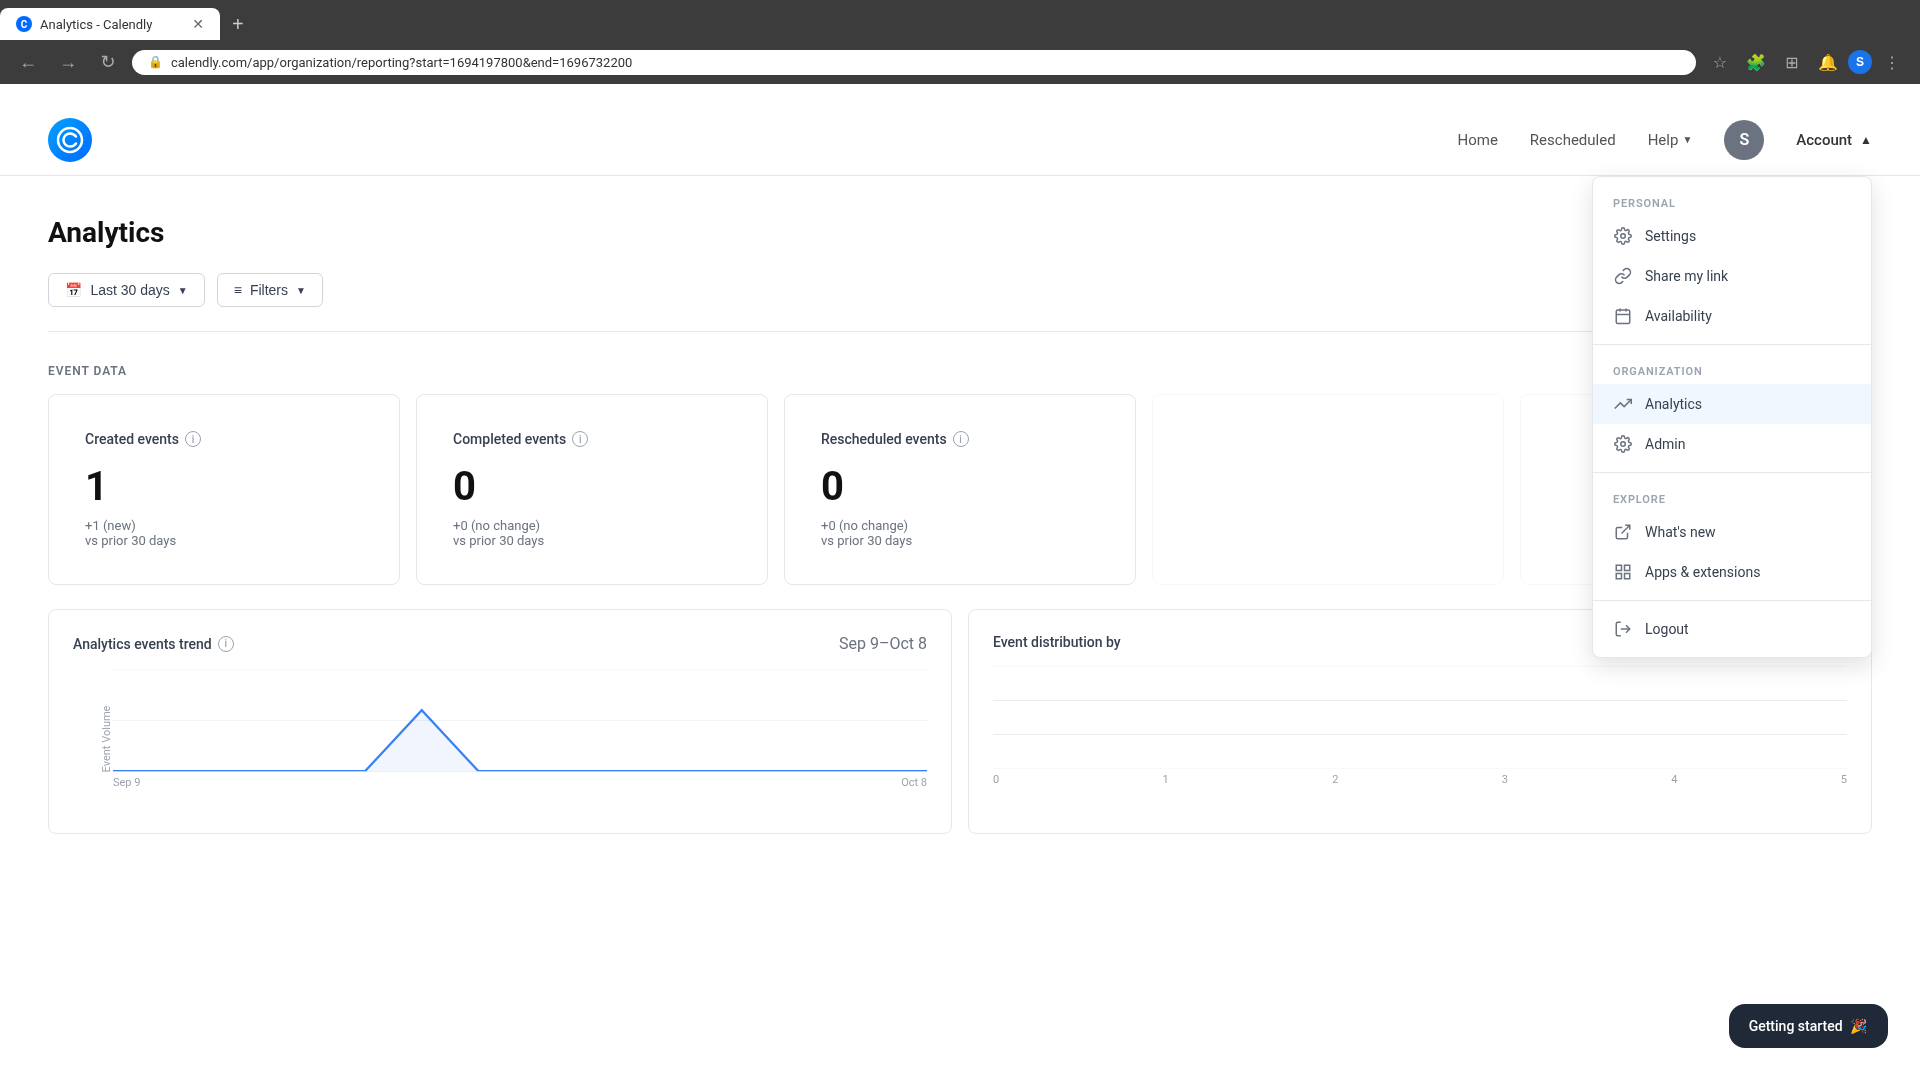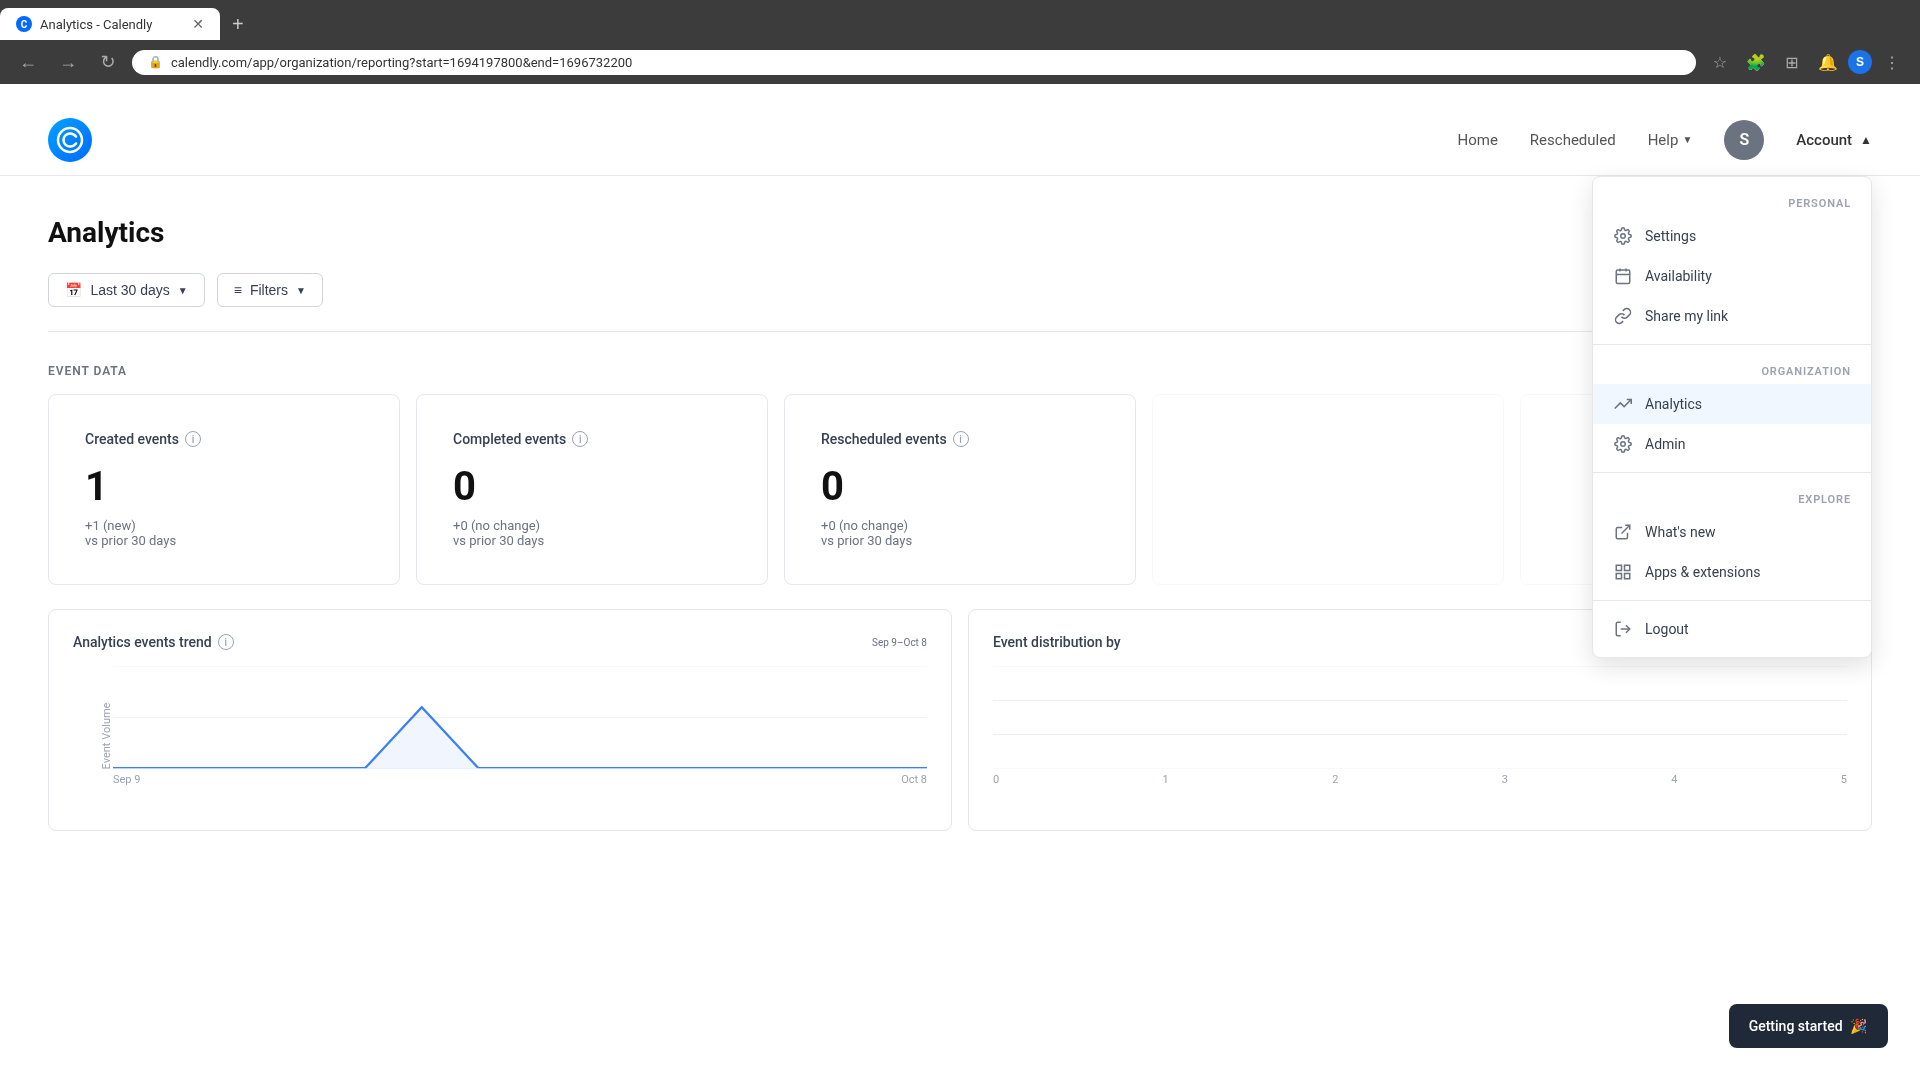--- a/index.html
+++ b/index.html
@@ -47,31 +47,31 @@
     .stat-card-title { font-size: 14px; color: #374151; font-weight: 500; display: flex; align-items: center; gap: 6px; margin-bottom: 16px; }
     .info-icon { width: 16px; height: 16px; border-radius: 50%; border: 1px solid #9ca3af; display: flex; align-items: center; justify-content: center; font-size: 10px; color: #9ca3af; cursor: pointer; }
     .stat-value { font-size: 40px; font-weight: 700; color: #111; margin-bottom: 8px; }
     .stat-change { font-size: 13px; color: #6b7280; }
 
     
     .chart-row { display: flex; gap: 16px; }
     .chart-card { flex: 1; border: 1px solid #e5e7eb; border-radius: 8px; padding: 24px; background: #fff; }
     .chart-header { display: flex; align-items: center; justify-content: space-between; margin-bottom: 16px; }
     .chart-title { font-size: 14px; font-weight: 500; color: #374151; display: flex; align-items: center; gap: 6px; }
-    .chart-date { font-size: 10px; color: #6b7280; }
+    .chart-date { font-size: 16px; color: #6b7280; }
     .chart-area { height: 140px; position: relative; display: flex; flex-direction: column; }
-    .dropdown-menu { position: absolute; top: 72px; right: 48px; width: 280px; background: #fff; border: 1px solid #e5e7eb; border-radius: 8px; box-shadow: 0 8px 24px rgba(0,0,0,0.12); z-index: 100; padding: 8px 0; text-align: right; }
+    .dropdown-menu { position: absolute; top: 72px; right: 48px; width: 280px; background: #fff; border: 1px solid #e5e7eb; border-radius: 8px; box-shadow: 0 8px 24px rgba(0,0,0,0.12); z-index: 100; padding: 8px 0; }
     .dropdown-section-label { font-size: 11px; font-weight: 600; color: #9ca3af; letter-spacing: 0.08em; text-transform: uppercase; padding: 12px 20px 6px; }
     .dropdown-divider { border: none; border-top: 1px solid #e5e7eb; margin: 8px 0; }
     .dropdown-item { display: flex; align-items: center; gap: 12px; padding: 10px 20px; cursor: pointer; font-size: 14px; color: #374151; }
     .dropdown-item.active { background: #f0f7ff; }
     .dropdown-icon { width: 20px; height: 20px; display: flex; align-items: center; justify-content: center; color: #6b7280; font-size: 16px; }
 
     
-    .getting-started-toast { position: fixed; bottom: 32px; right: 32px; background: #1f2937; color: #fff; border-radius: 8px; padding: 14px 20px; display: flex; align-items: center; gap: 8px; font-size: 14px; font-weight: 500; cursor: pointer; z-index: 200; }
+    .getting-started-toast { position: fixed; bottom: 32px; right: 32px; background: #1f2937; color: #fff; border-radius: 16px; padding: 14px 20px; display: flex; align-items: center; gap: 8px; font-size: 14px; font-weight: 500; cursor: pointer; z-index: 200; }
 
     
     .chart-grid { stroke: #e5e7eb; stroke-width: 1; }
     .chart-line { stroke: #3b82f6; stroke-width: 2; fill: none; }
     .chart-area-fill { fill: rgba(59,130,246,0.08); }
   </style>
 </head>
 <body>
 
 <div>
@@ -256,37 +256,37 @@
           <circle cx="12" cy="12" r="3"></circle>
           <path d="M19.4 15a1.65 1.65 0 0 0 .33 1.82l.06.06a2 2 0 0 1-2.83 2.83l-.06-.06a1.65 1.65 0 0 0-1.82-.33 1.65 1.65 0 0 0-1 1.51V21a2 2 0 0 1-4 0v-.09A1.65 1.65 0 0 0 9 19.4a1.65 1.65 0 0 0-1.82.33l-.06.06a2 2 0 0 1-2.83-2.83l.06-.06A1.65 1.65 0 0 0 4.68 15a1.65 1.65 0 0 0-1.51-1H3a2 2 0 0 1 0-4h.09A1.65 1.65 0 0 0 4.6 9a1.65 1.65 0 0 0-.33-1.82l-.06-.06a2 2 0 0 1 2.83-2.83l.06.06A1.65 1.65 0 0 0 9 4.68a1.65 1.65 0 0 0 1-1.51V3a2 2 0 0 1 4 0v.09a1.65 1.65 0 0 0 1 1.51 1.65 1.65 0 0 0 1.82-.33l.06-.06a2 2 0 0 1 2.83 2.83l-.06.06A1.65 1.65 0 0 0 19.4 9a1.65 1.65 0 0 0 1.51 1H21a2 2 0 0 1 0 4h-.09a1.65 1.65 0 0 0-1.51 1z"></path>
         </svg>
       </span>
       <span>Settings</span>
     </div>
 
     <div class="dropdown-item">
       <span class="dropdown-icon">
         <svg width="18" height="18" viewBox="0 0 24 24" fill="none" stroke="#6b7280" stroke-width="2">
+          <path d="M10 13a5 5 0 0 0 7.54.54l3-3a5 5 0 0 0-7.07-7.07l-1.72 1.71"></path>
+          <path d="M14 11a5 5 0 0 0-7.54-.54l-3 3a5 5 0 0 0 7.07 7.07l1.71-1.71"></path>
+        </svg>
+      </span>
+      <span>Share my link</span>
+    </div>
+
+    <div class="dropdown-item">
+      <span class="dropdown-icon">
+        <svg width="18" height="18" viewBox="0 0 24 24" fill="none" stroke="#6b7280" stroke-width="2">
           <rect x="3" y="4" width="18" height="18" rx="2" ry="2"></rect>
           <line x1="16" y1="2" x2="16" y2="6"></line>
           <line x1="8" y1="2" x2="8" y2="6"></line>
           <line x1="3" y1="10" x2="21" y2="10"></line>
         </svg>
       </span>
       <span>Availability</span>
-    </div>
-
-    <div class="dropdown-item">
-      <span class="dropdown-icon">
-        <svg width="18" height="18" viewBox="0 0 24 24" fill="none" stroke="#6b7280" stroke-width="2">
-          <path d="M10 13a5 5 0 0 0 7.54.54l3-3a5 5 0 0 0-7.07-7.07l-1.72 1.71"></path>
-          <path d="M14 11a5 5 0 0 0-7.54-.54l-3 3a5 5 0 0 0 7.07 7.07l1.71-1.71"></path>
-        </svg>
-      </span>
-      <span>Share my link</span>
     </div>
 
     <hr class="dropdown-divider">
 
     <div class="dropdown-section-label">ORGANIZATION</div>
 
     <div class="dropdown-item active">
       <span class="dropdown-icon">
         <svg width="18" height="18" viewBox="0 0 24 24" fill="none" stroke="#6b7280" stroke-width="2">
           <polyline points="23 6 13.5 15.5 8.5 10.5 1 18"></polyline>

